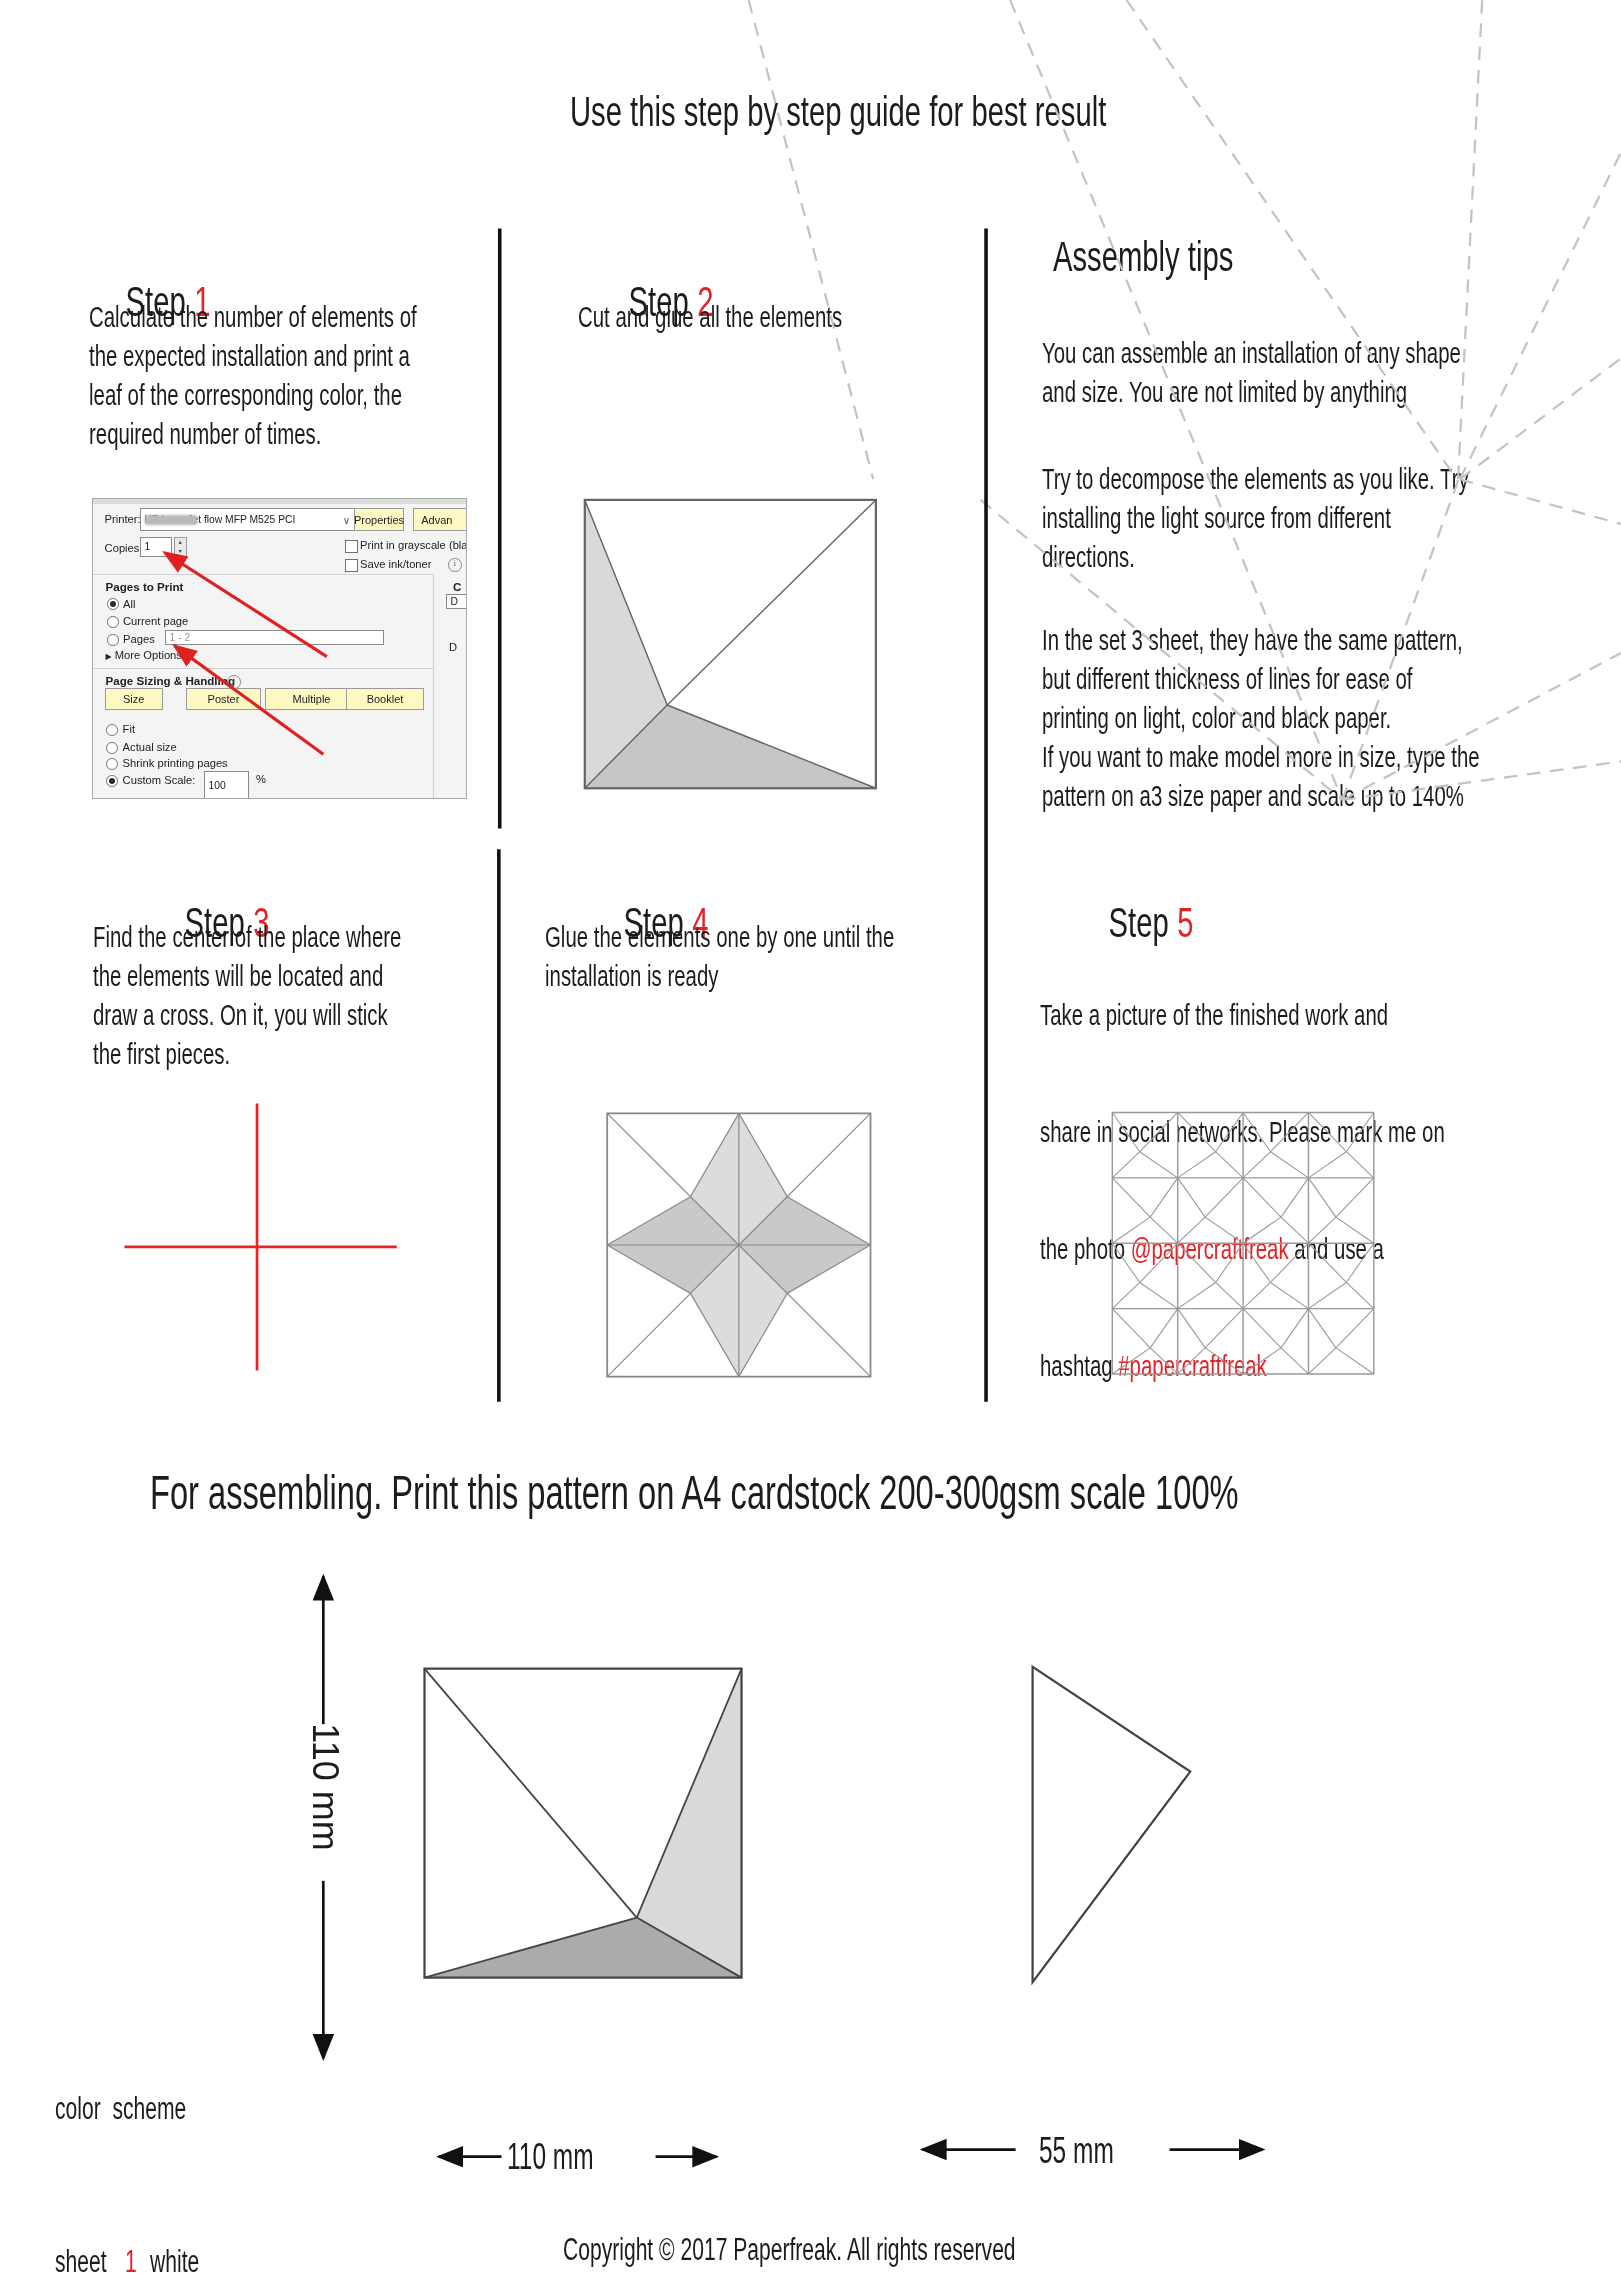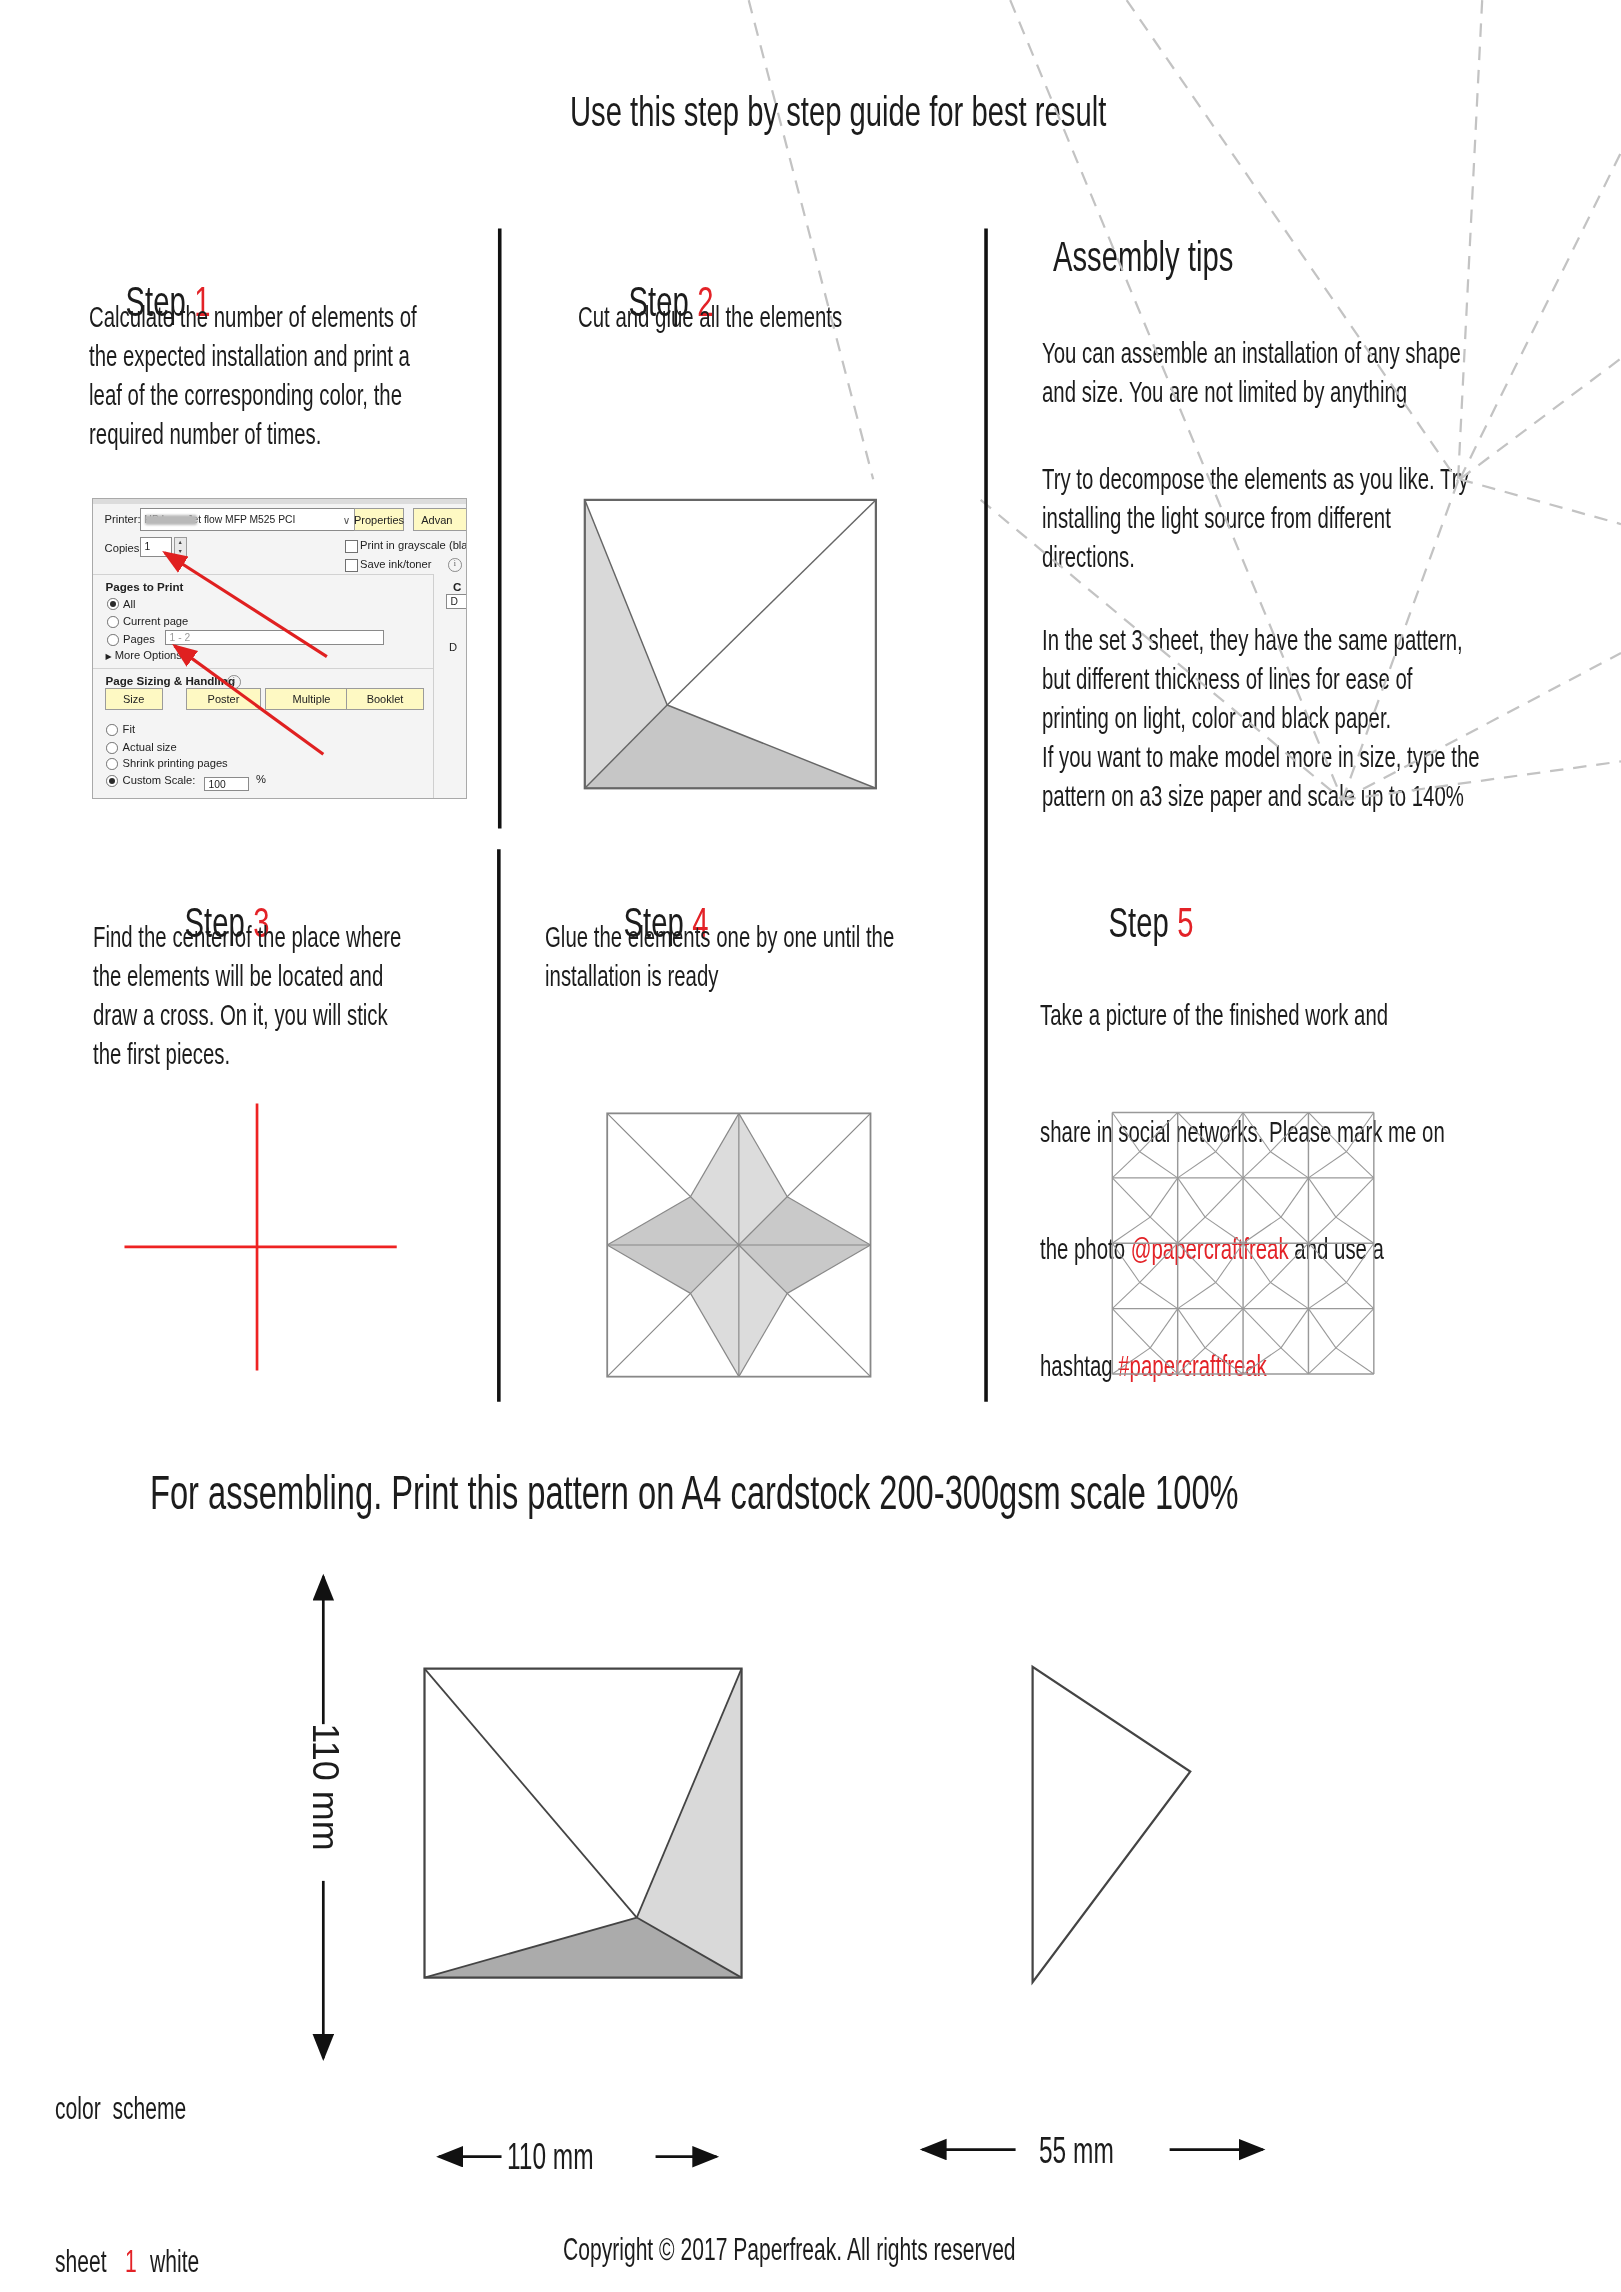--- a/index.html
+++ b/index.html
@@ -155,21 +155,21 @@
     <div class="btn" style="left:253px; top:189px; width:78px; height:22.4px;">Booklet</div>
 
     <span class="radio" style="left:13.4px; top:225px;"></span>
     <div class="lbl" style="left:29.6px; top:224px;">Fit</div>
     <span class="radio" style="left:13.4px; top:243px;"></span>
     <div class="lbl" style="left:29.6px; top:242px;">Actual size</div>
     <span class="radio" style="left:13.4px; top:259px;"></span>
     <div class="lbl" style="left:29.6px; top:258px;">Shrink printing pages</div>
     <span class="radio sel" style="left:13.4px; top:276px;"></span>
     <div class="lbl" style="left:29.6px; top:275px;">Custom Scale:</div>
-    <div class="field" style="left:111px; top:278px; width:45px; height:14px;">100</div>
+    <div class="field" style="left:111px; top:272px; width:45px; height:28px;">100</div>
     <div class="lbl" style="left:163px; top:274px;">%</div>
 
     <div class="vr" style="left:340px; top:75px; height:224px;"></div>
     <div class="lbl bold" style="left:360px; top:81px;">C</div>
     <div class="field" style="left:353px; top:95px; width:20.6px; height:15px;">D</div>
     <div class="lbl" style="left:356px; top:142px;">D</div>
   </div>
 
   <svg class="overlay" width="1621" height="2293" viewBox="0 0 1810 2560">
     <defs>

